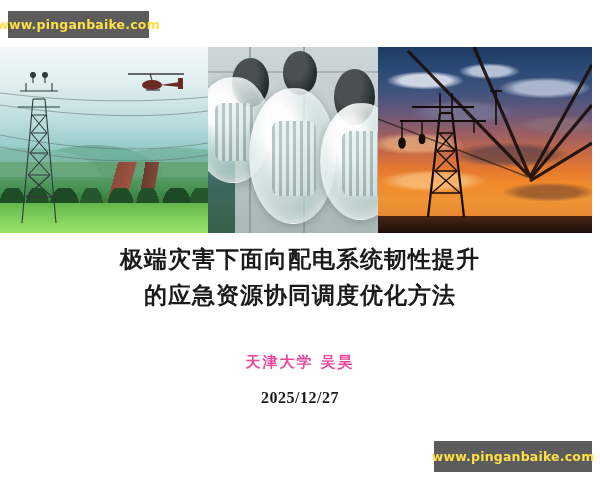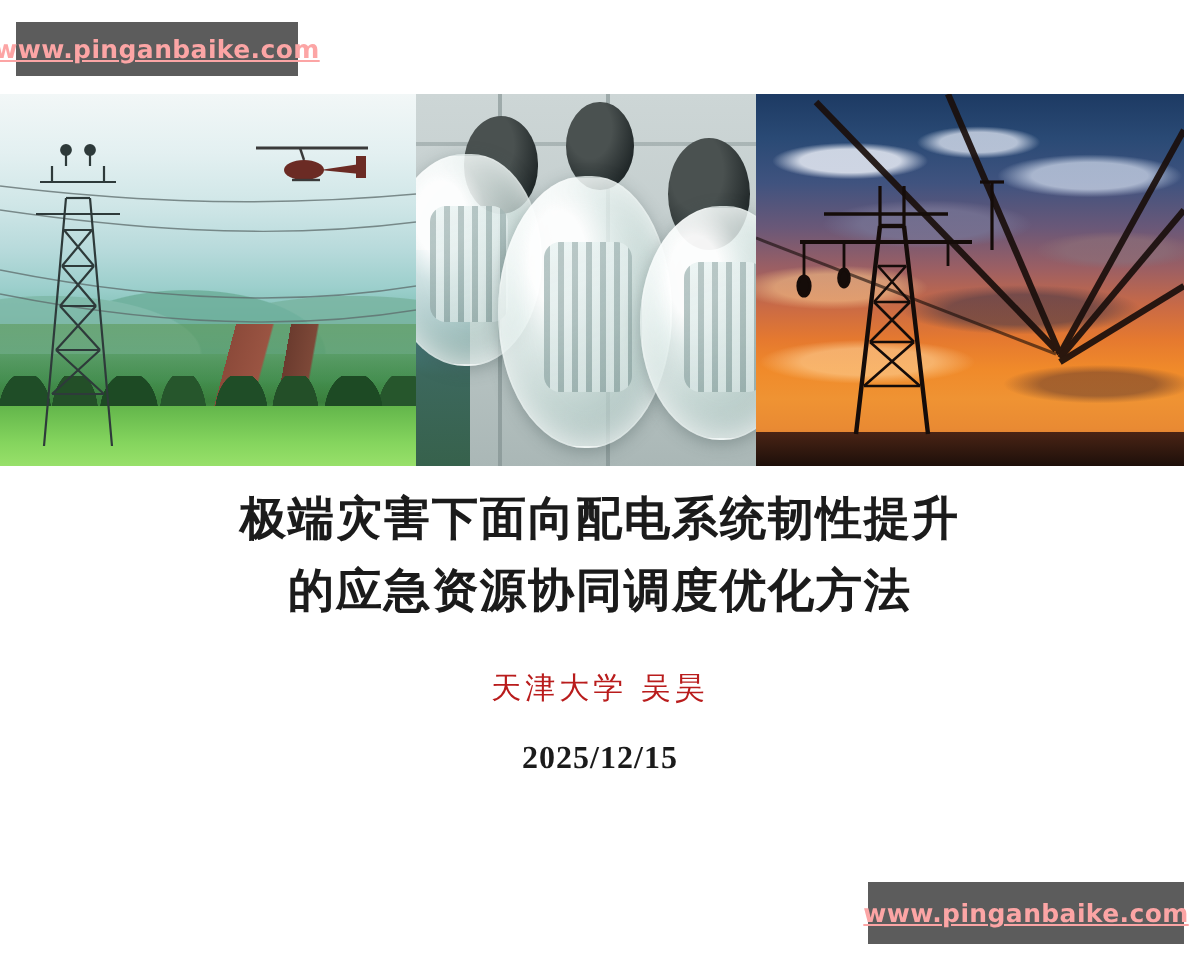--- a/index.html
+++ b/index.html
@@ -16,30 +16,29 @@
     width: 600px;
     height: 480px;
     background: #ffffff;
     overflow: hidden;
   }
 
   
   .watermark {
     position: absolute;
     background: #5c5c5c;
-    color: #fca5a5;
+    color: #fde047;
     font-family: "DejaVu Sans", "Liberation Sans", sans-serif;
     font-size: 12.5px;
     font-weight: 600;
     letter-spacing: .2px;
     display: flex;
     align-items: center;
     justify-content: center;
     white-space: nowrap;
-    text-decoration: underline;
   }
   #wm-top {
     left: 8px;
     top: 11px;
     width: 141px;
     height: 27px;
   }
   #wm-bottom {
     left: 434px;
     top: 441px;
@@ -216,26 +215,26 @@
     font-family: Liberation Sans, sans-serif;
     font-weight: bold;
     font-size: 23px;
     letter-spacing: 1px;
     line-height: 38px;
     white-space: nowrap;
   }
   #title-line-2 { margin-top: -2px; }
   #author-line {
     text-align: center;
-    color: #b91c1c;
+    color: #ec4899;
     font-family: "DejaVu Sans", "Liberation Sans", sans-serif;
-    font-weight: normal;
+    font-weight: bold;
     font-size: 15px;
     letter-spacing: 2px;
-    margin-top: 21px;
+    margin-top: 39px;
   }
   #date-line {
     text-align: center;
     color: #1b1b1b;
     font-family: "Liberation Serif", "DejaVu Serif", serif;
     font-weight: bold;
     font-size: 16px;
     letter-spacing: .5px;
     margin-top: 17px;
   }
@@ -333,18 +332,18 @@
           <path d="M112 44 L124 44" stroke-width="1.6"></path>
         </g>
       </svg>
     </div>
   </div>
 
   <div id="text-block">
     <div class="title-line" id="title-line-1">极端灾害下面向配电系统韧性提升</div>
     <div class="title-line" id="title-line-2">的应急资源协同调度优化方法</div>
     <div id="author-line">天津大学  吴昊</div>
-    <div id="date-line">2025/12/15</div>
+    <div id="date-line">2025/12/27</div>
   </div>
 
   <div id="wm-bottom" class="watermark">www.pinganbaike.com</div>
 
 </div>
 
 </body></html>

